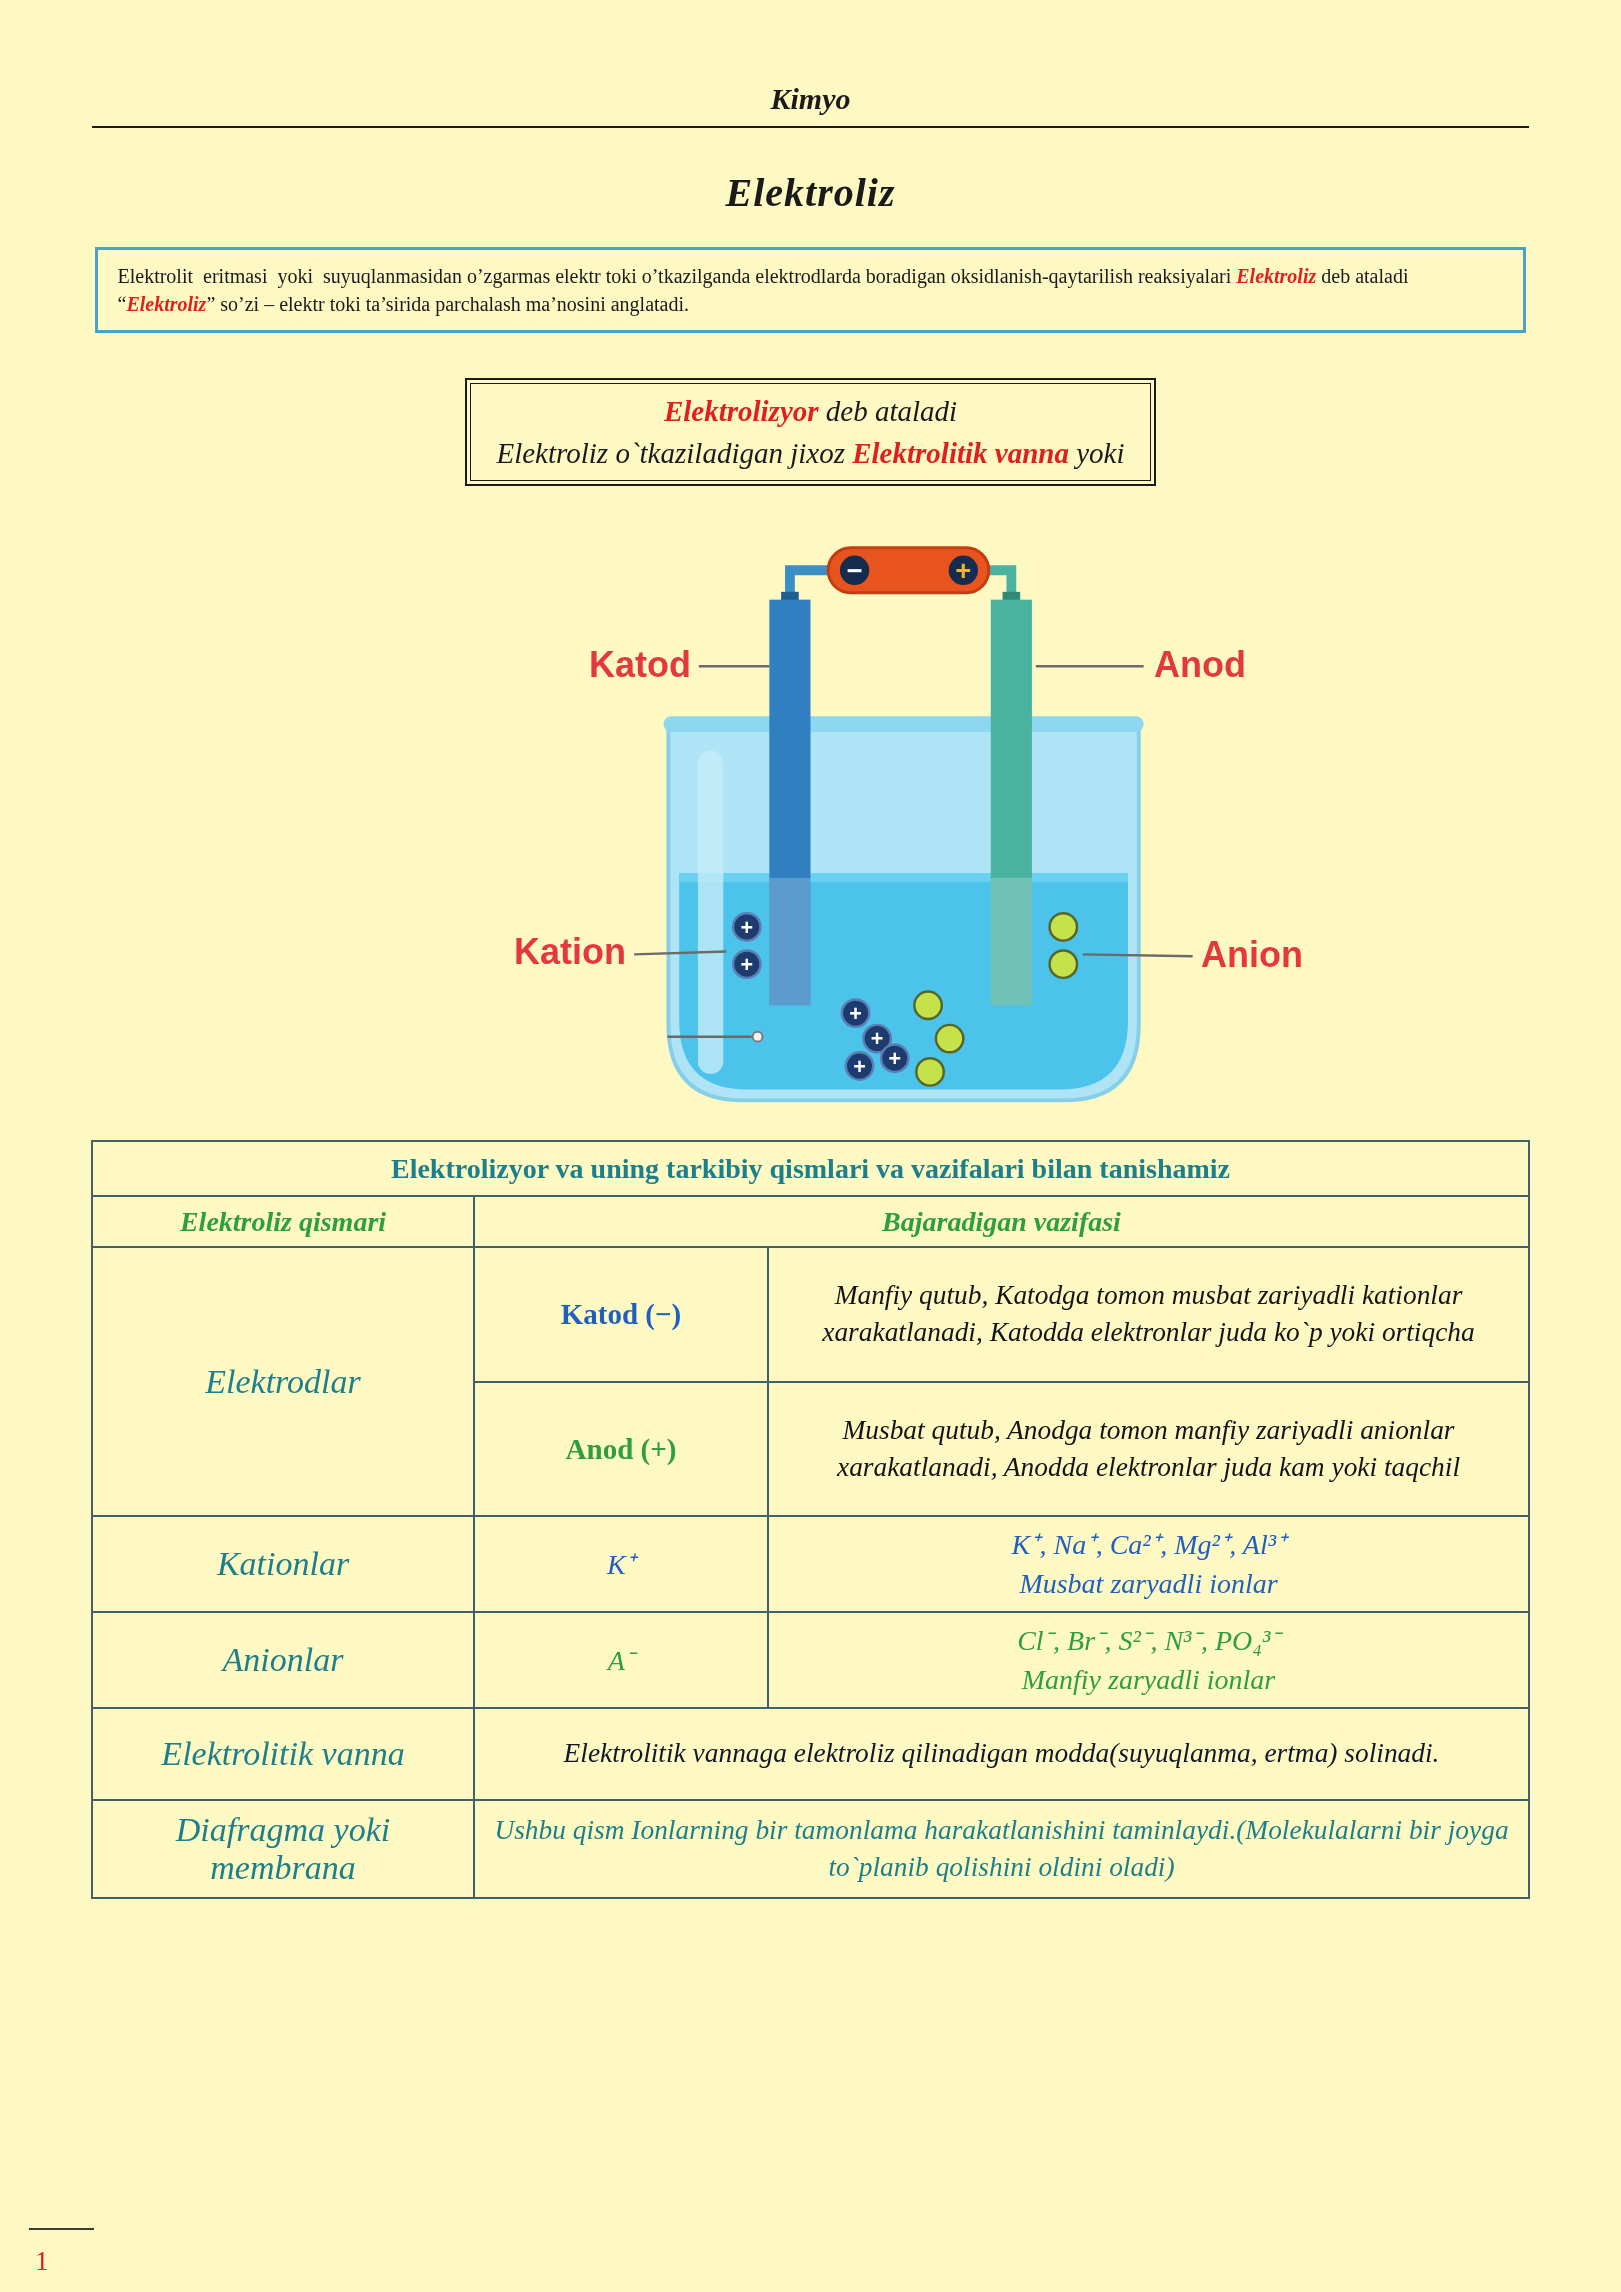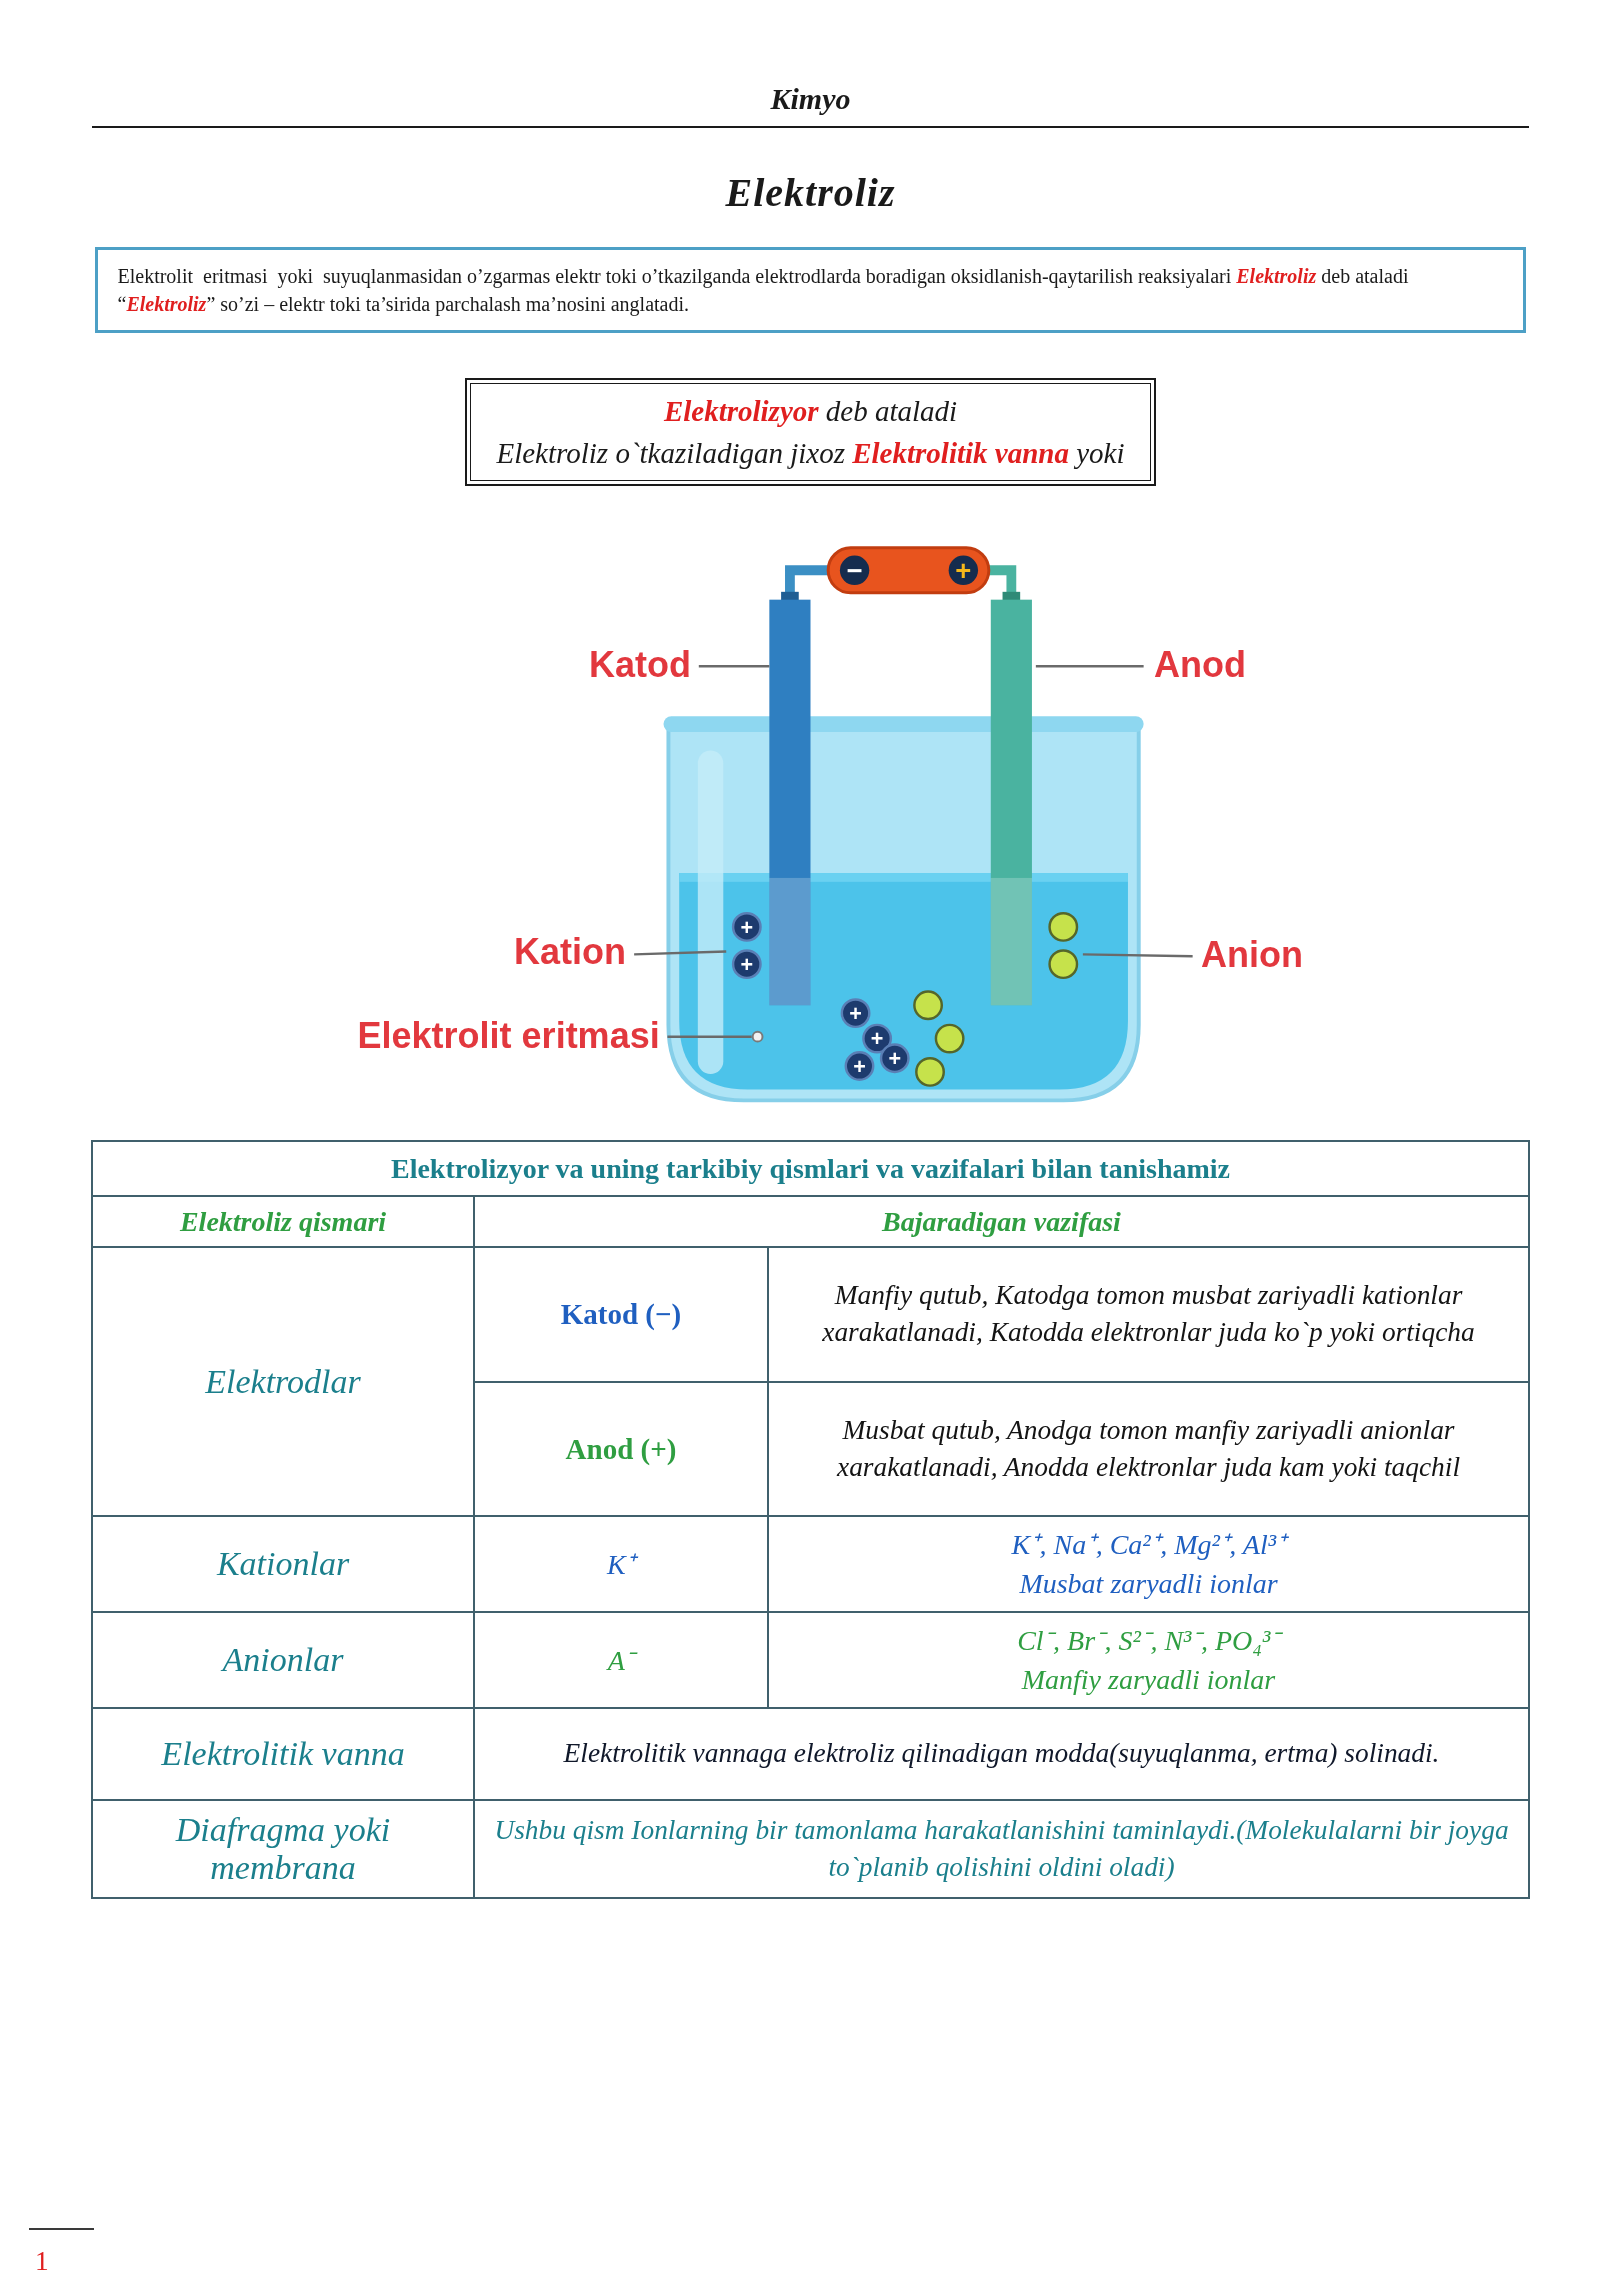--- a/index.html
+++ b/index.html
@@ -1,16 +1,16 @@
 <!DOCTYPE html>
 <html><head>
 <meta charset="utf-8">
 <style>
   html,body{margin:0;padding:0;background:#9a9a9a;}
-  .page{width:1621px;height:2293px;background:#ffffff;position:relative;margin:0 auto;
+  .page{width:1621px;height:2293px;background:#fef9c3;position:relative;margin:0 auto;
         font-family:"Liberation Serif",serif;color:#1a1a1a;overflow:hidden;}
 
   
   .header-title{padding-top:82px;text-align:center;font-size:30px;font-weight:bold;font-style:italic;}
   .header-rule{width:1437px;margin:9.8px auto 0;border-bottom:2.9px solid #1a1a1a;}
 
   .doc-title{margin-top:41px;text-align:center;font-size:40px;font-weight:bold;font-style:italic;letter-spacing:1px;}
 
   
   .intro-box{width:1386px;margin:31px auto 0;border:3.9px solid #4da0c6;border-radius:0;
@@ -137,21 +137,20 @@
         <line x1="350" y1="428" x2="444" y2="425"></line>
         <line x1="808" y1="428" x2="920" y2="430"></line>
         <line x1="384" y1="512" x2="470" y2="512"></line>
         <circle cx="476" cy="512" r="5" fill="#f2f2f2" stroke="#7a7a7a" stroke-width="2"></circle>
       </g>
     </svg>
     <div class="dlabel lbl-katod">Katod</div>
     <div class="dlabel lbl-anod">Anod</div>
     <div class="dlabel lbl-kation">Kation</div>
     <div class="dlabel lbl-anion">Anion</div>
-    <div class="dlabel lbl-elektrolit">Elektrolit eritmasi</div>
   </div>
 
   <table class="main-table">
     <colgroup>
         <col style="width:382px">
         <col style="width:294px">
         <col style="width:761px">
       </colgroup>
     <tbody>
       <tr>

